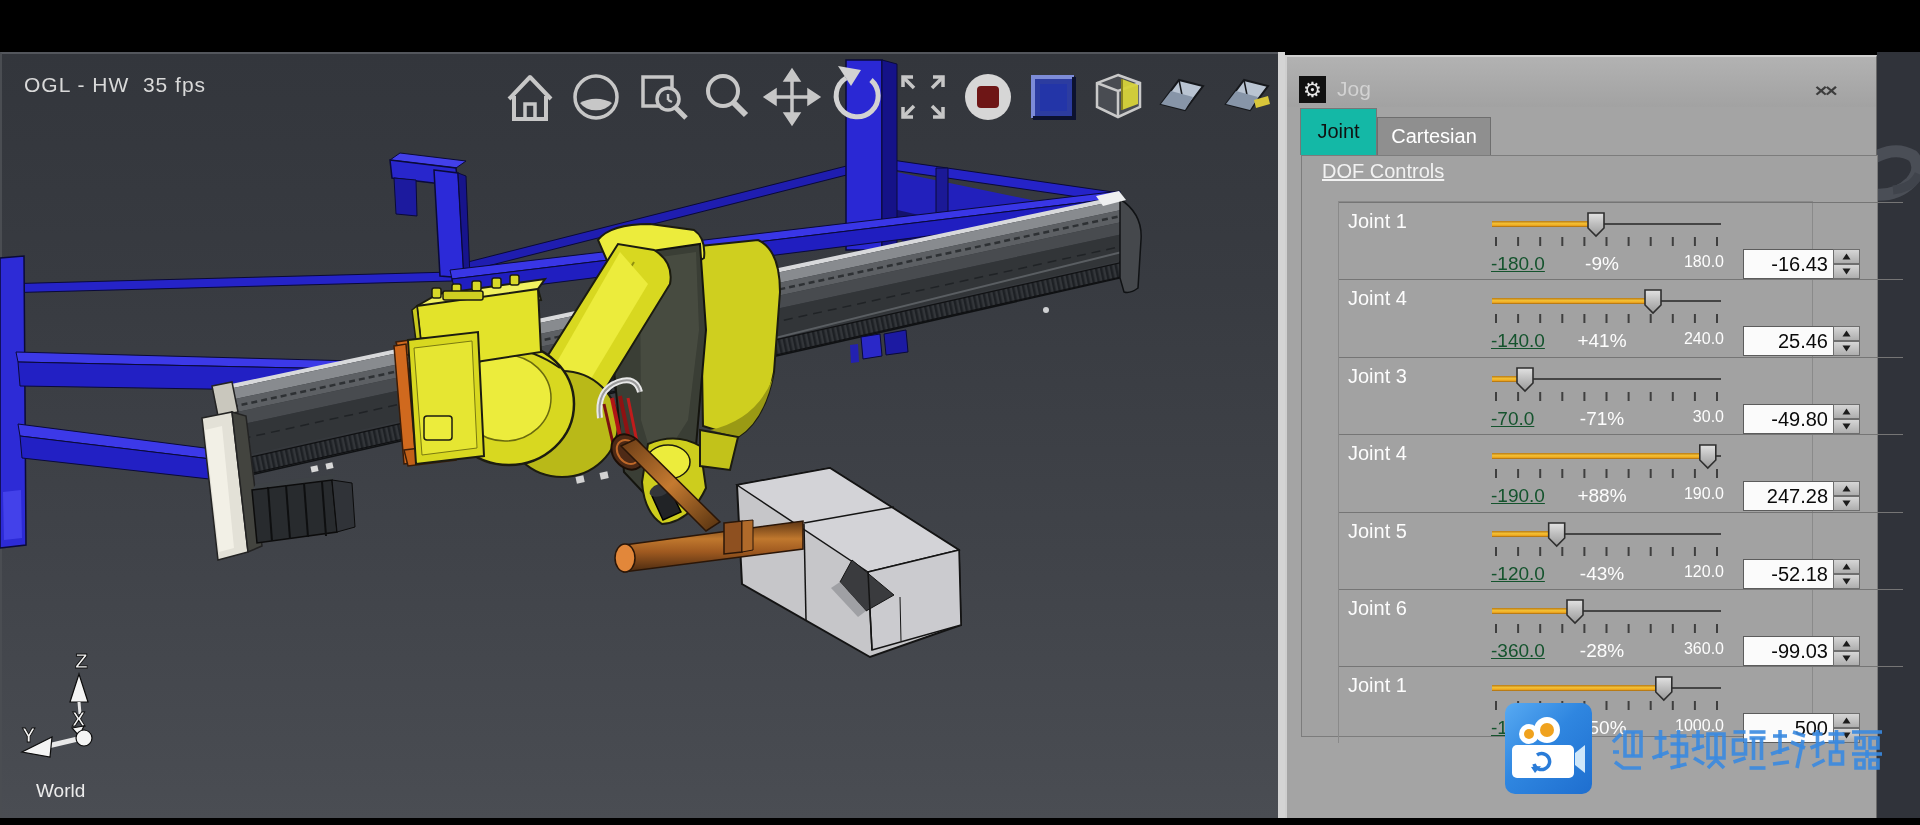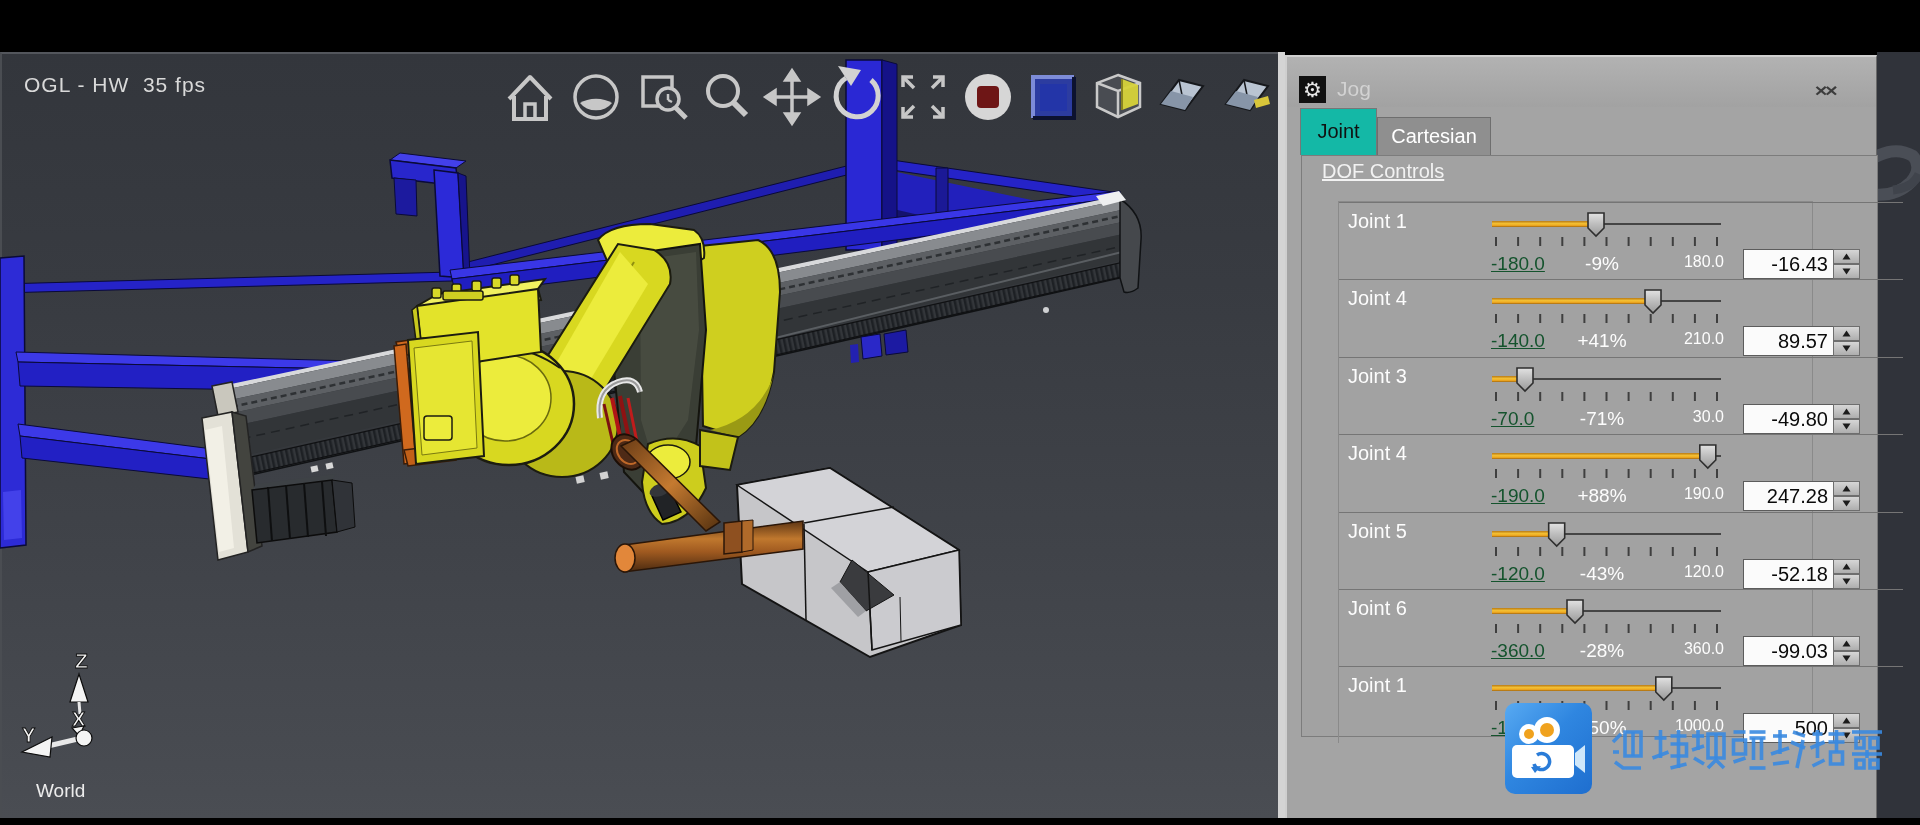--- a/index.html
+++ b/index.html
@@ -319,22 +319,22 @@
               <line x1="245.4" y1="34" x2="245.4" y2="43" stroke="#3f3f3f" stroke-width="2"></line>
               <line x1="267.5" y1="34" x2="267.5" y2="43" stroke="#3f3f3f" stroke-width="2"></line>
               <line x1="289.6" y1="34" x2="289.6" y2="43" stroke="#3f3f3f" stroke-width="2"></line>
               <line x1="311.7" y1="34" x2="311.7" y2="43" stroke="#3f3f3f" stroke-width="2"></line>
               <line x1="333.8" y1="34" x2="333.8" y2="43" stroke="#3f3f3f" stroke-width="2"></line>
               <line x1="355.9" y1="34" x2="355.9" y2="43" stroke="#3f3f3f" stroke-width="2"></line>
               <line x1="378.0" y1="34" x2="378.0" y2="43" stroke="#3f3f3f" stroke-width="2"></line>
 </svg>
 <div class="minl">-140.0</div>
 <div class="pctl">+41%</div>
-<div class="maxl">210.0</div>
-<div class="vbox">89.57</div>
+<div class="maxl">240.0</div>
+<div class="vbox">25.46</div>
 <div class="spin">
               <div class="sbtn" style="top:0">
                 <svg width="9" height="7" viewBox="0 0 9 7">
                   <path d="M4.5 0.5 L8.5 6.5 L0.5 6.5 Z" fill="#1c1c1c"></path>
                 </svg>
               </div>
               <div class="sbtn" style="top:15px">
                 <svg width="9" height="7" viewBox="0 0 9 7">
                   <path d="M4.5 6.5 L8.5 0.5 L0.5 0.5 Z" fill="#1c1c1c"></path>
                 </svg>

